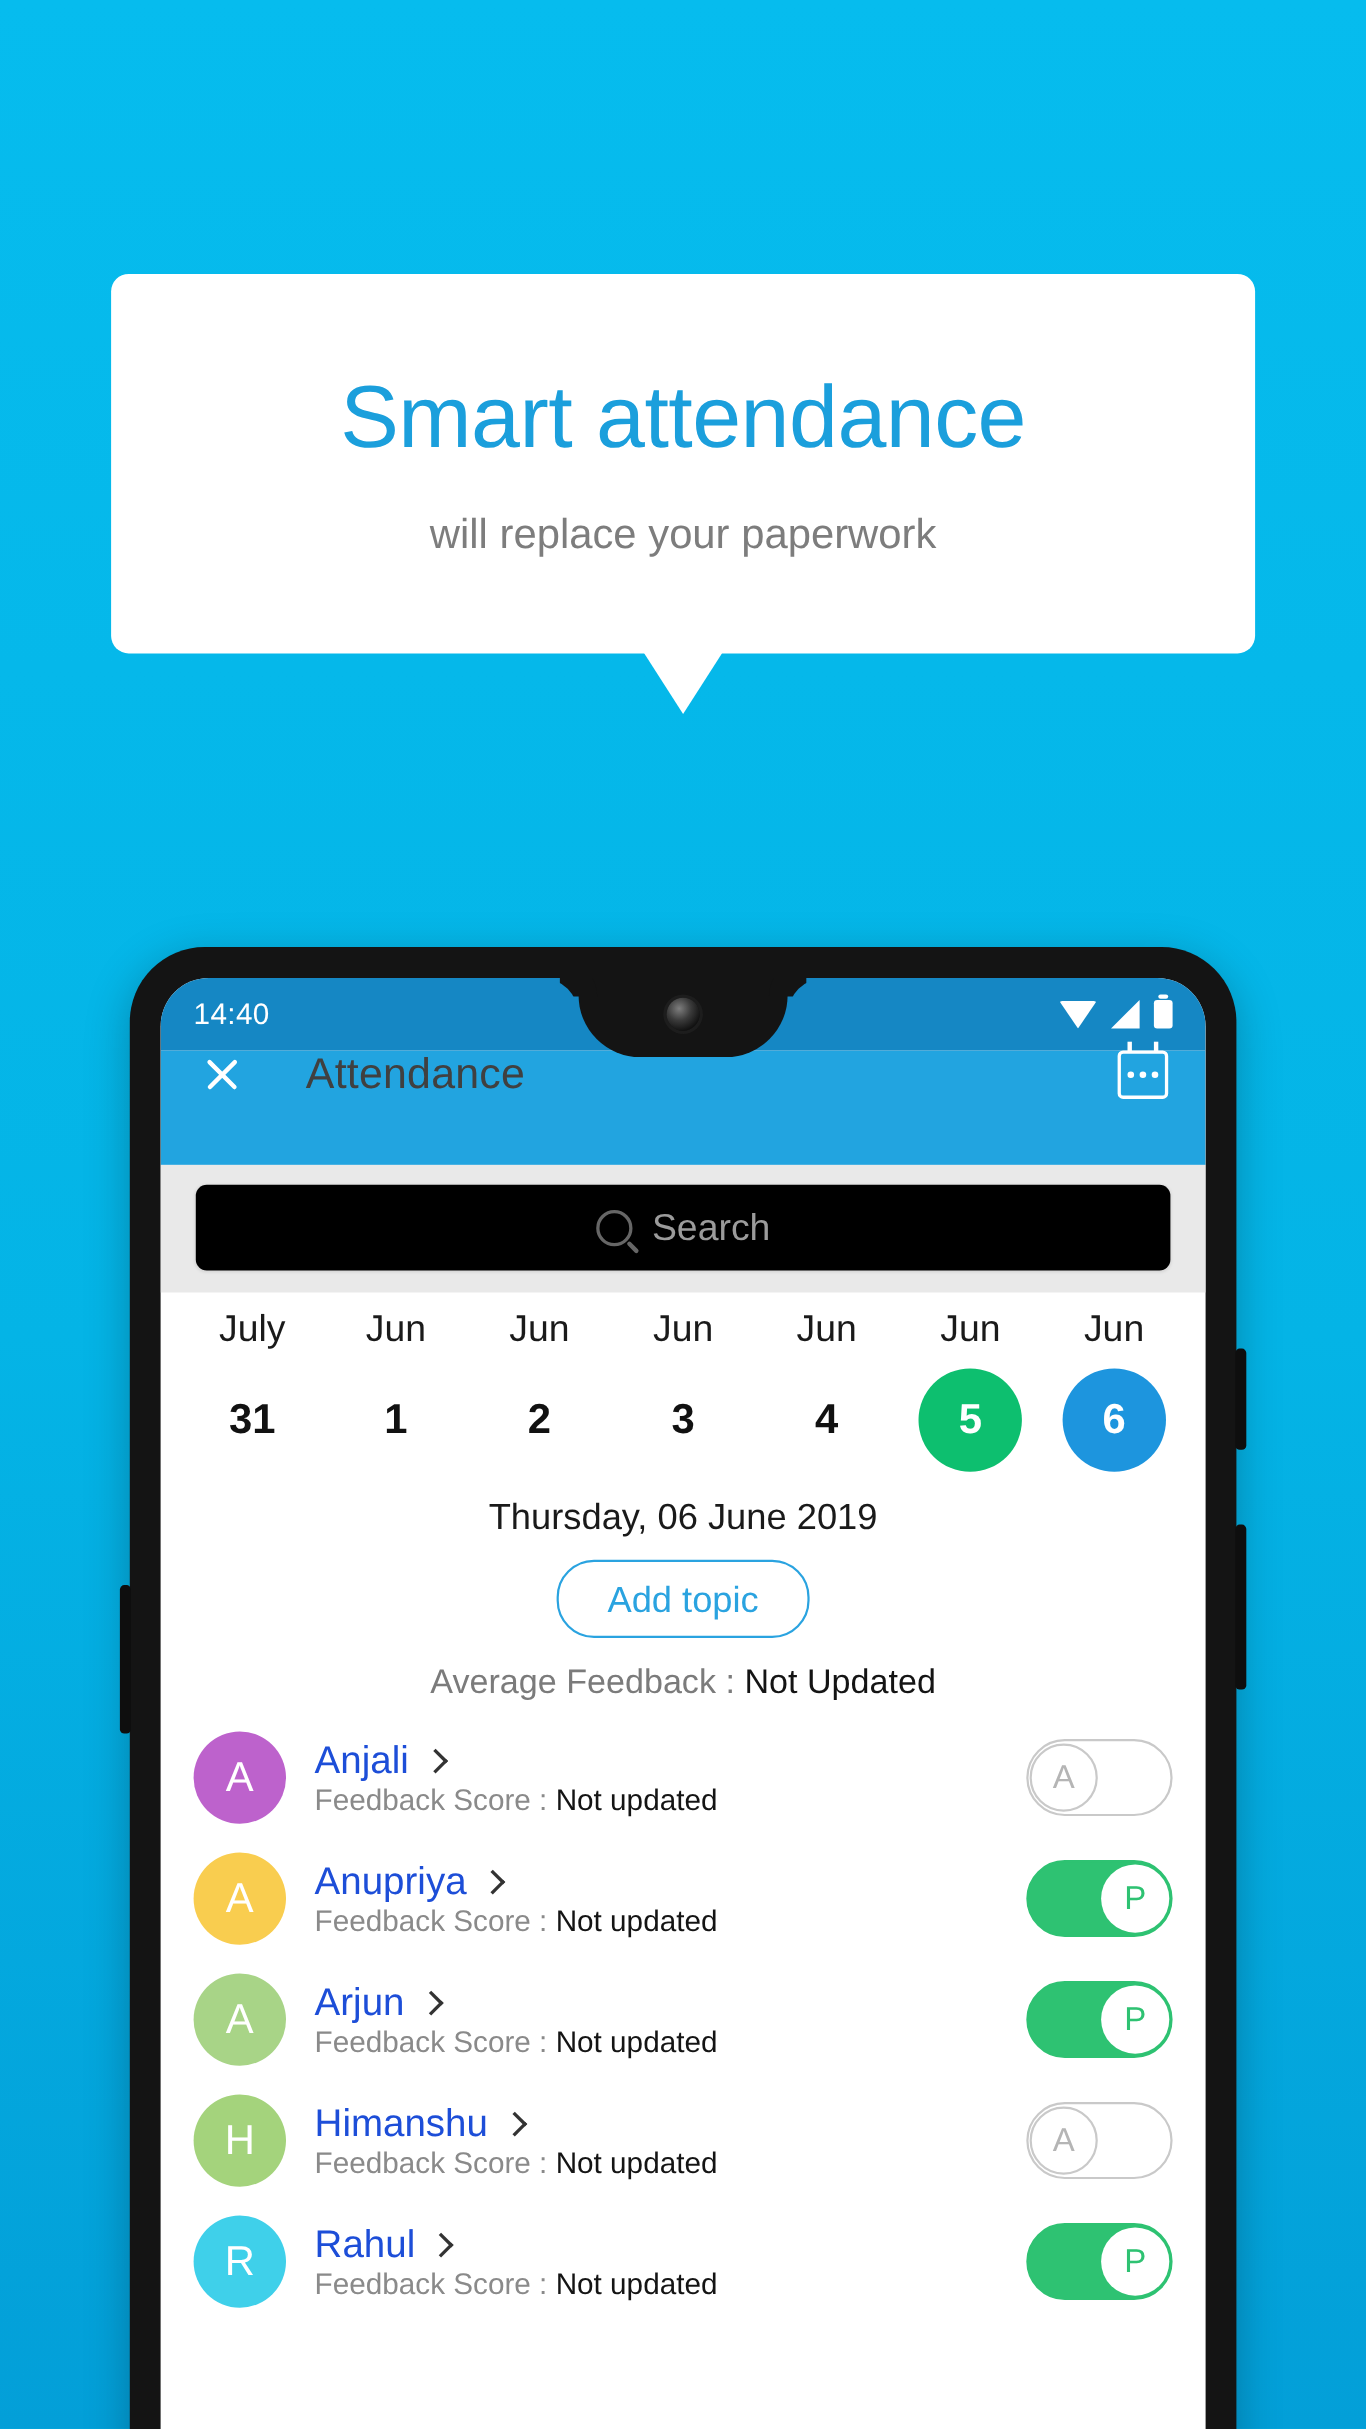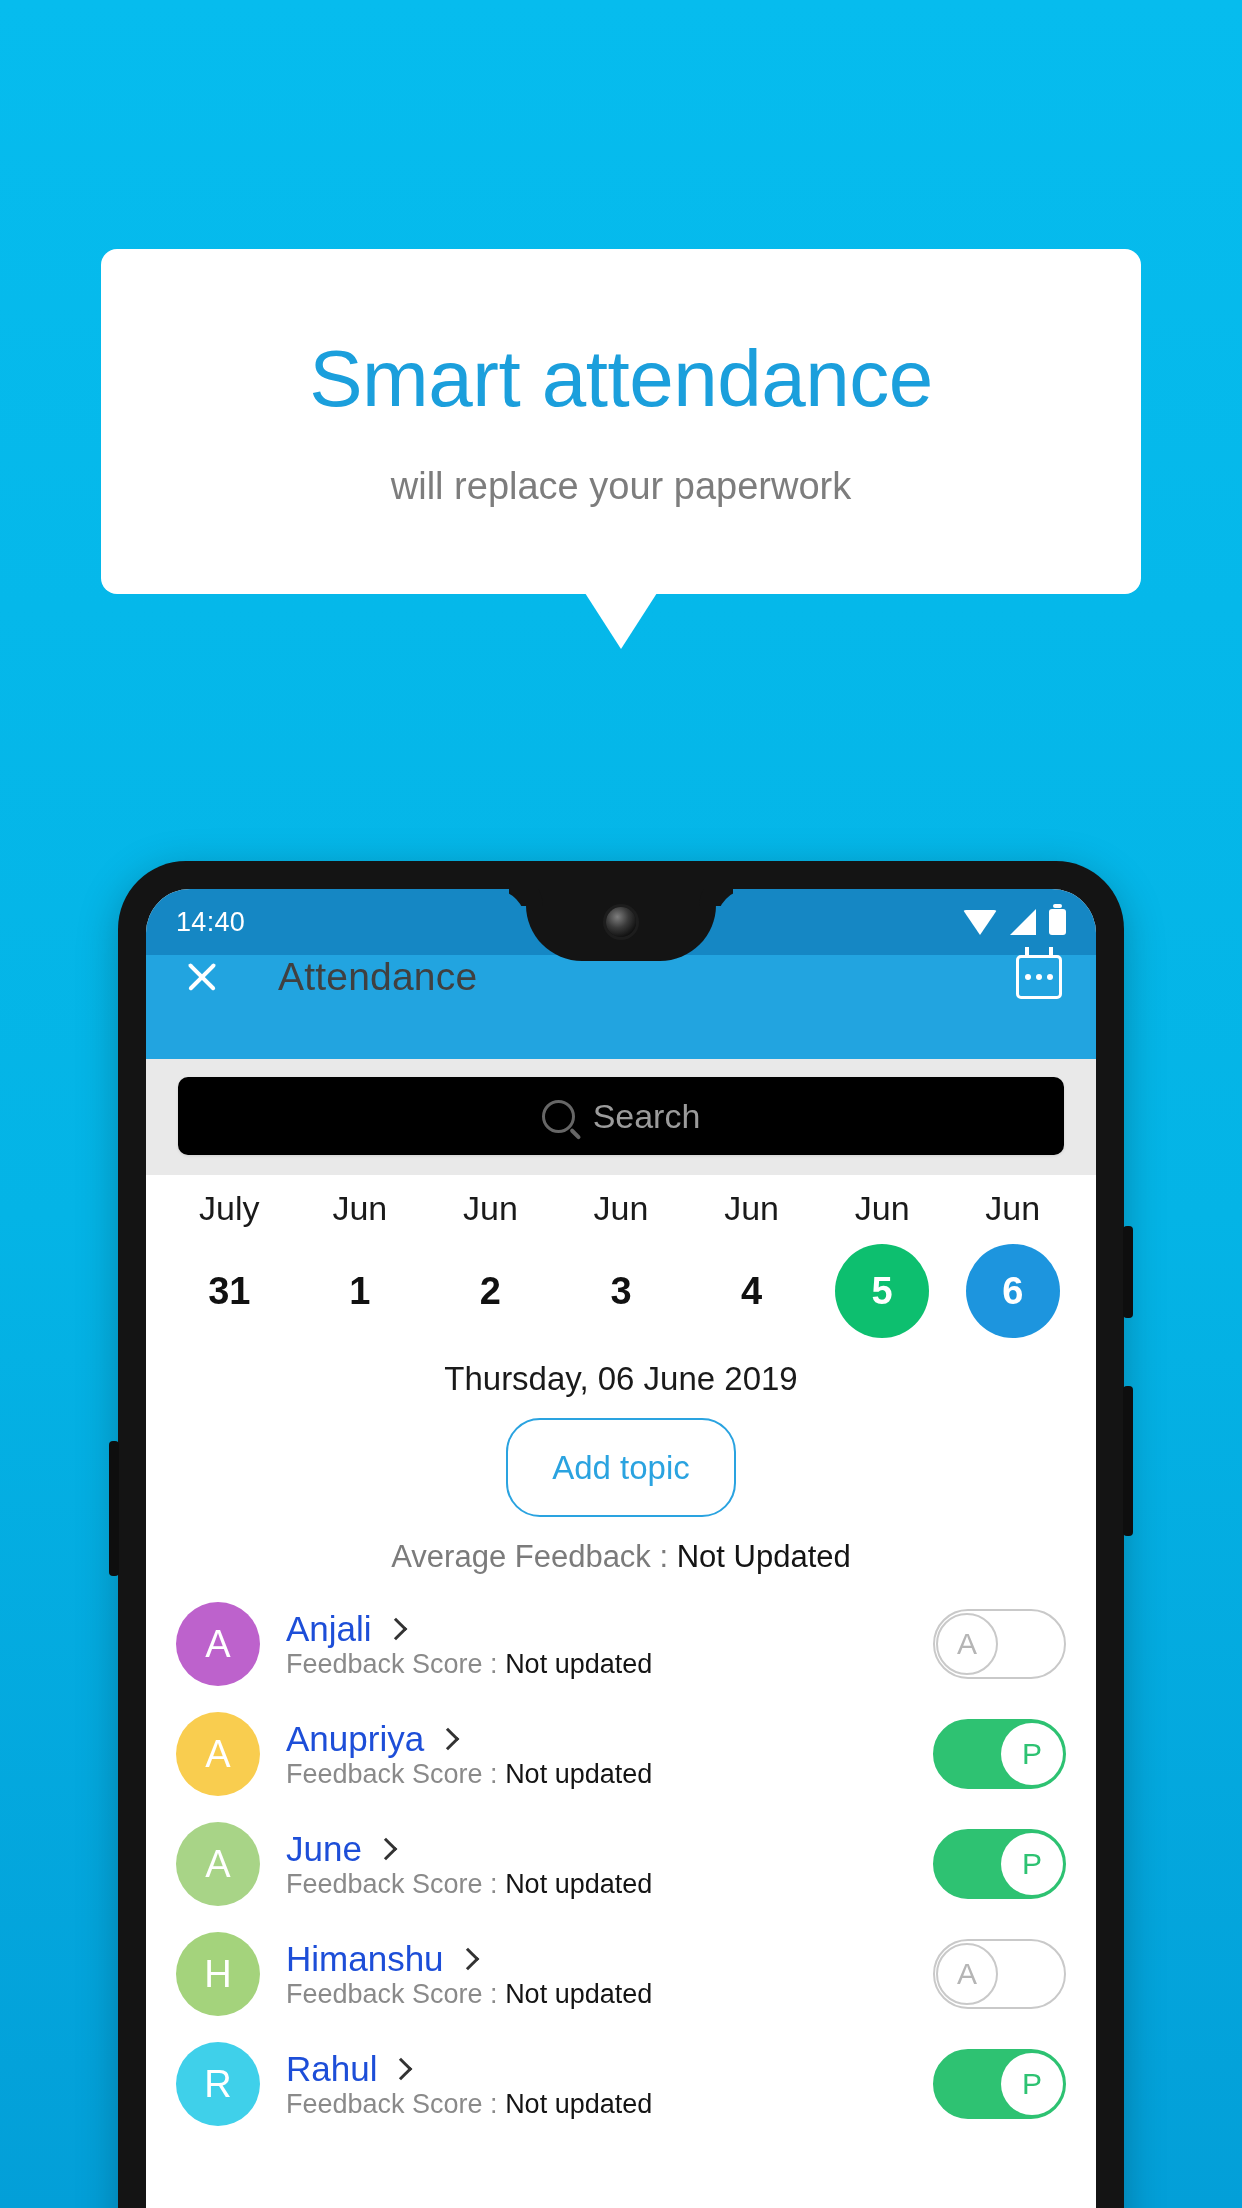--- a/index.html
+++ b/index.html
@@ -312,21 +312,21 @@
     display: flex;
     justify-content: center;
     margin-top: 20px;
   }
   .add-topic {
     border: 2.5px solid #2aa3e0;
     color: #2aa3e0;
     background: transparent;
     border-radius: 34px;
     font-size: 33px;
-    padding: 31px 44px;
+    padding: 17px 44px;
     font-family: inherit;
     line-height: 1;
   }
   .avg-feedback {
     text-align: center;
     margin-top: 22px;
     font-size: 31px;
     color: #7b7b7b;
   }
   .avg-feedback b {
@@ -536,21 +536,21 @@
         </span>
         <span class="toggle on">
           <span class="knob">P</span>
         </span>
       </div>
 
       <div class="student-row">
         <span class="avatar" style="background: rgb(168, 212, 135);">A</span>
         <span class="student-info">
           <span class="student-name-row">
-            <span class="student-name">June</span>
+            <span class="student-name">Arjun</span>
             <span class="chev"></span>
           </span>
           <span class="student-score">
             <span>Feedback Score : </span><b>Not updated</b>
           </span>
         </span>
         <span class="toggle on">
           <span class="knob">P</span>
         </span>
       </div>

